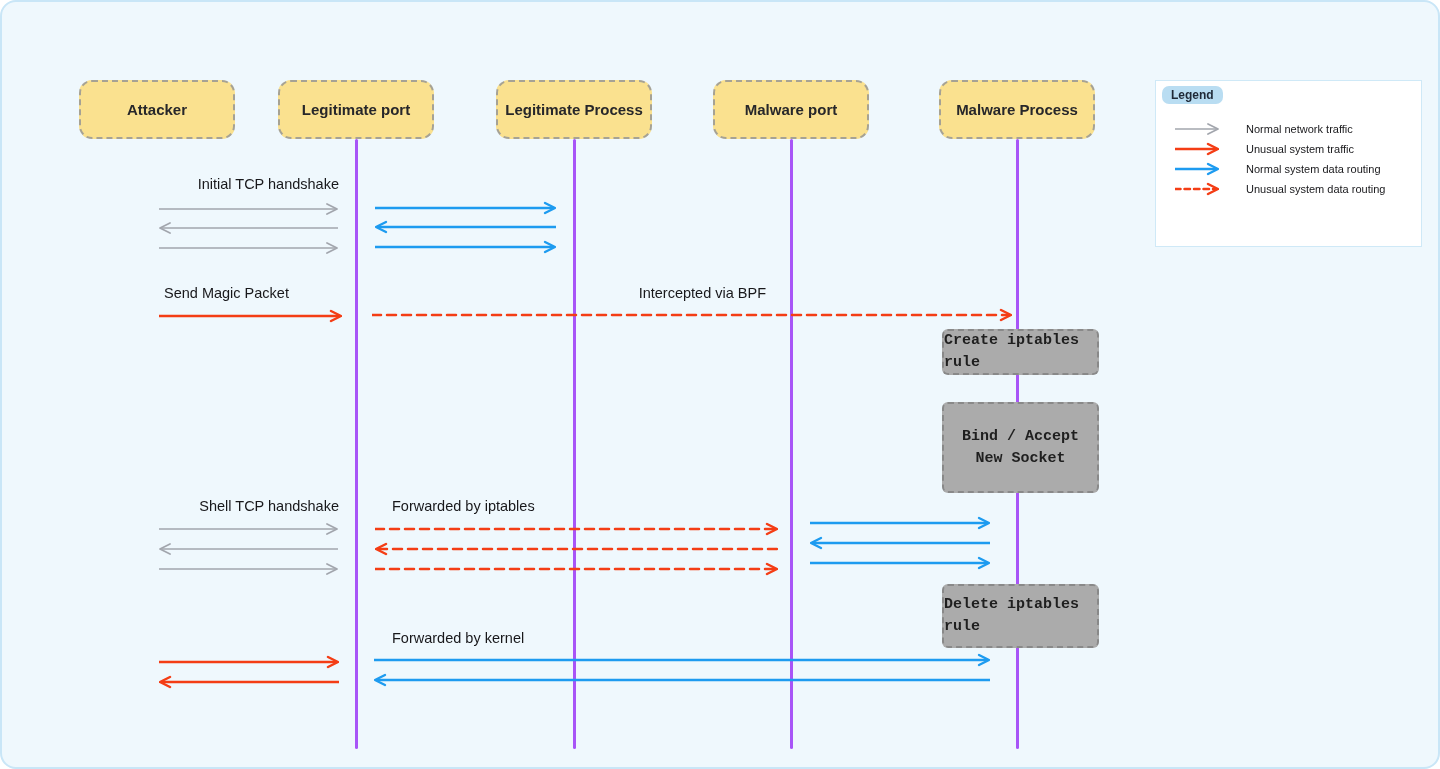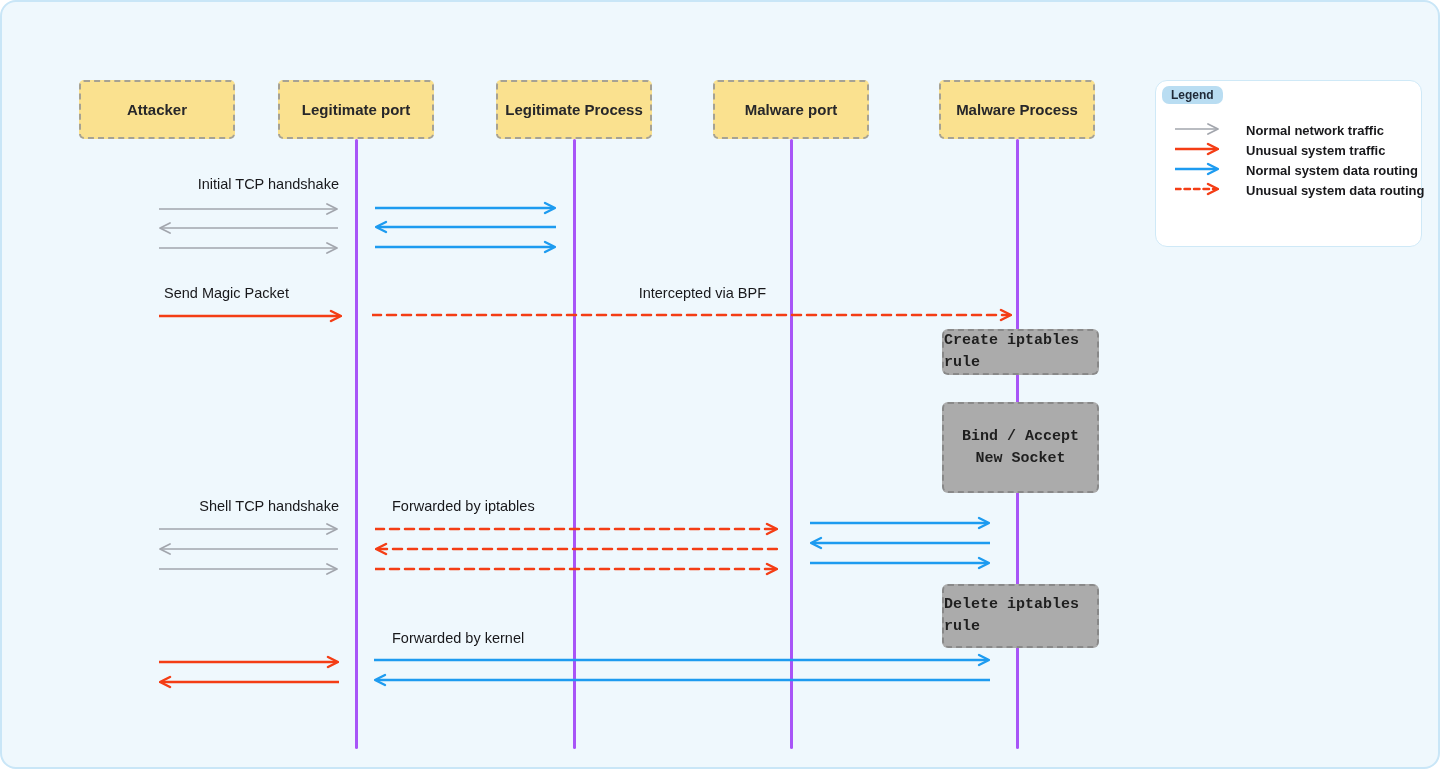--- a/index.html
+++ b/index.html
@@ -11,21 +11,21 @@
     background:var(--background,#eff8fd);
     border:2px solid var(--frame-border,#c9e6f7);
     border-radius:16px;
     overflow:hidden;
   }
   .actor{
     position:absolute;
     top:78px;height:59px;width:156px;
     background:var(--actor-fill,#fae18f);
     border:2px dashed var(--actor-border,#a6a294);
-    border-radius:5px;
+    border-radius:13px;
     display:flex;align-items:center;justify-content:center;
     font-weight:700;font-size:15px;color:var(--actor-text,#27272a);
   }
   .lifeline{
     position:absolute;
     top:137px;height:610px;width:3px;
     background:var(--lifeline,#a855f7);
     border-radius:2px;
   }
   .msg-label{
@@ -43,36 +43,35 @@
     display:flex;flex-direction:column;align-items:center;justify-content:center;
     font-weight:700;font-size:15px;color:var(--process-box-text,#1f1f1f);
     line-height:22px;
     font-family:Liberation Mono, monospace;
   }
   .arrow{position:absolute;line-height:0;}
   #legend{
     position:absolute;left:1153px;top:78px;width:267px;height:167px;
     background:var(--legend-bg,#ffffff);
     border:1.5px solid var(--legend-border,#cfe9f7);
-    border-radius:12px;
+    border-radius:0;
     padding-left:36px;
   }
   #legend-pill{
     position:absolute;left:6px;top:5px;
     background:var(--legend-pill-bg,#b9ddf2);
     color:var(--legend-pill-text,#1f2937);
     font-size:12px;font-weight:700;
     padding:2px 9px;border-radius:7px;
   }
   .legend-arrow{position:absolute;left:19px;line-height:0;}
   .legend-label{
     position:absolute;left:90px;
-    font-size:13px;color:var(--label-text,#18181b);
+    font-size:11px;color:var(--label-text,#18181b);
     white-space:nowrap;
-    font-weight:bold;
   }
 </style>
 </head>
 <body>
 
 <div id="canvas" style="--background: #eff8fd; --frame-border: #c9e6f7; --actor-fill: #fae18f; --actor-border: #a6a294; --actor-text: #27272a; --lifeline: #a855f7; --normal-traffic: #a2a6ad; --unusual-traffic: #f43d15; --system-routing: #1d9bf0; --process-box-fill: #ababab; --process-box-border: #898989; --process-box-text: #1f1f1f; --label-text: #18181b; --legend-bg: #ffffff; --legend-border: #cfe9f7; --legend-pill-bg: #b9ddf2; --legend-pill-text: #1f2937;">
 
   <div class="actor" style="left:77px">
       <span>Attacker</span>
     </div>

